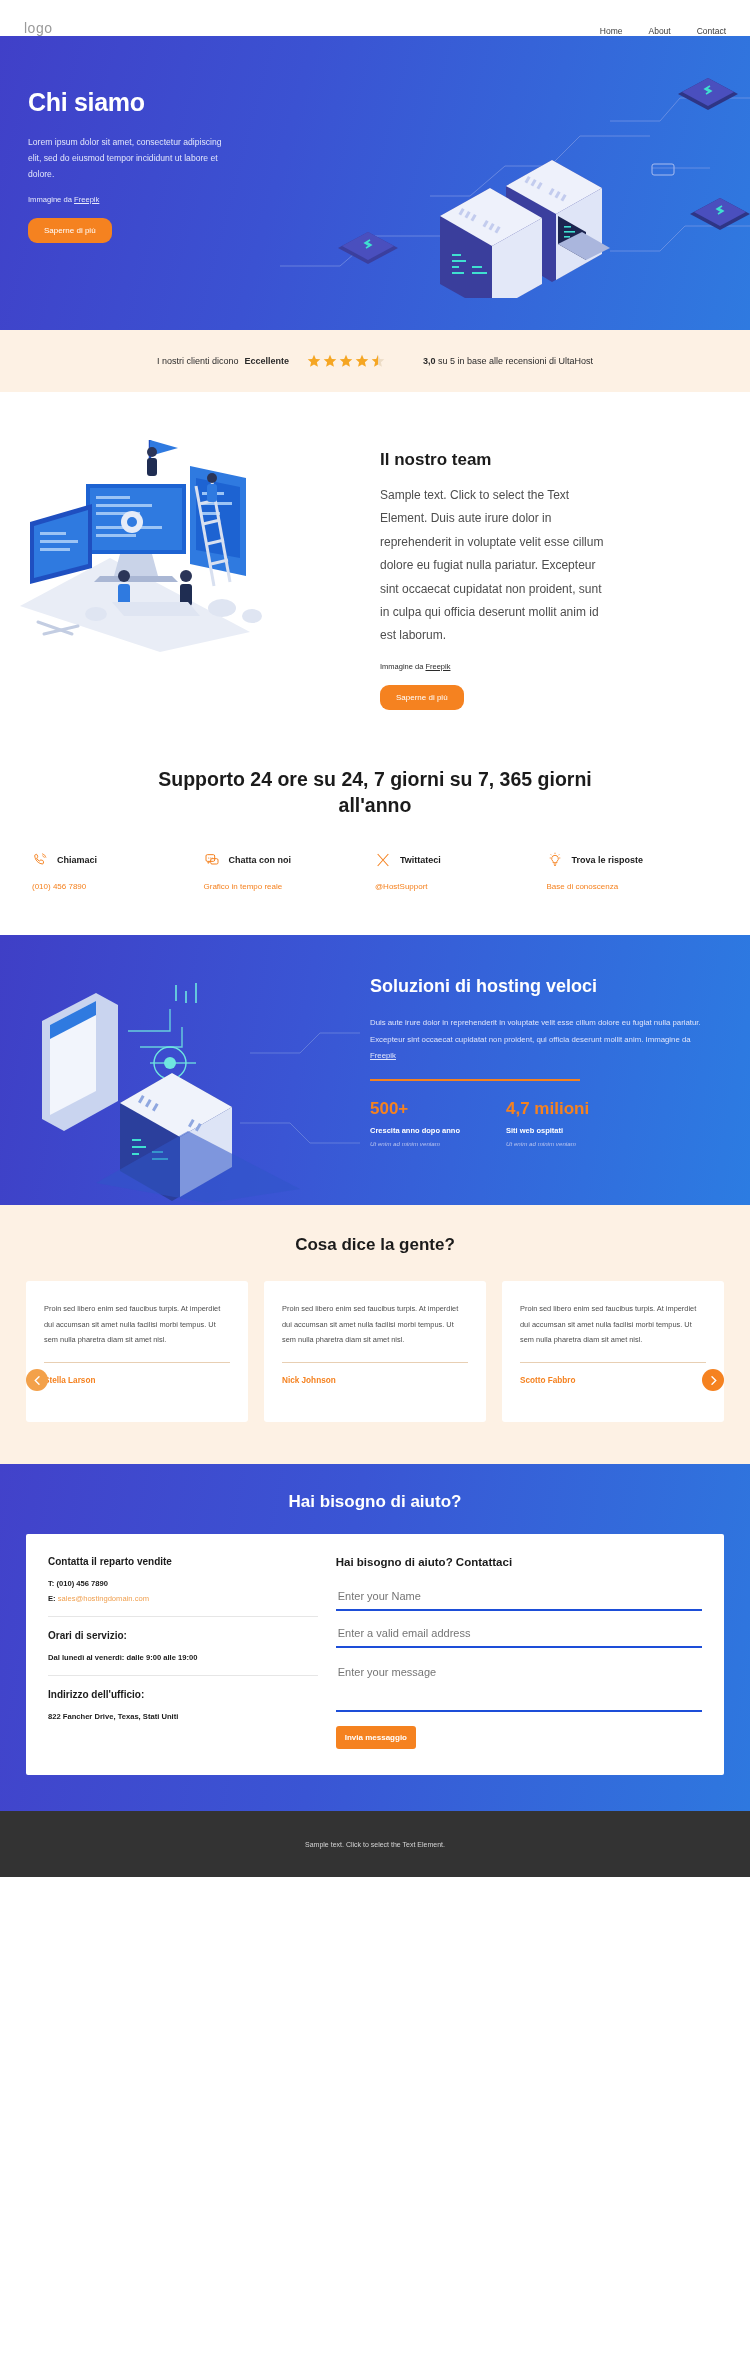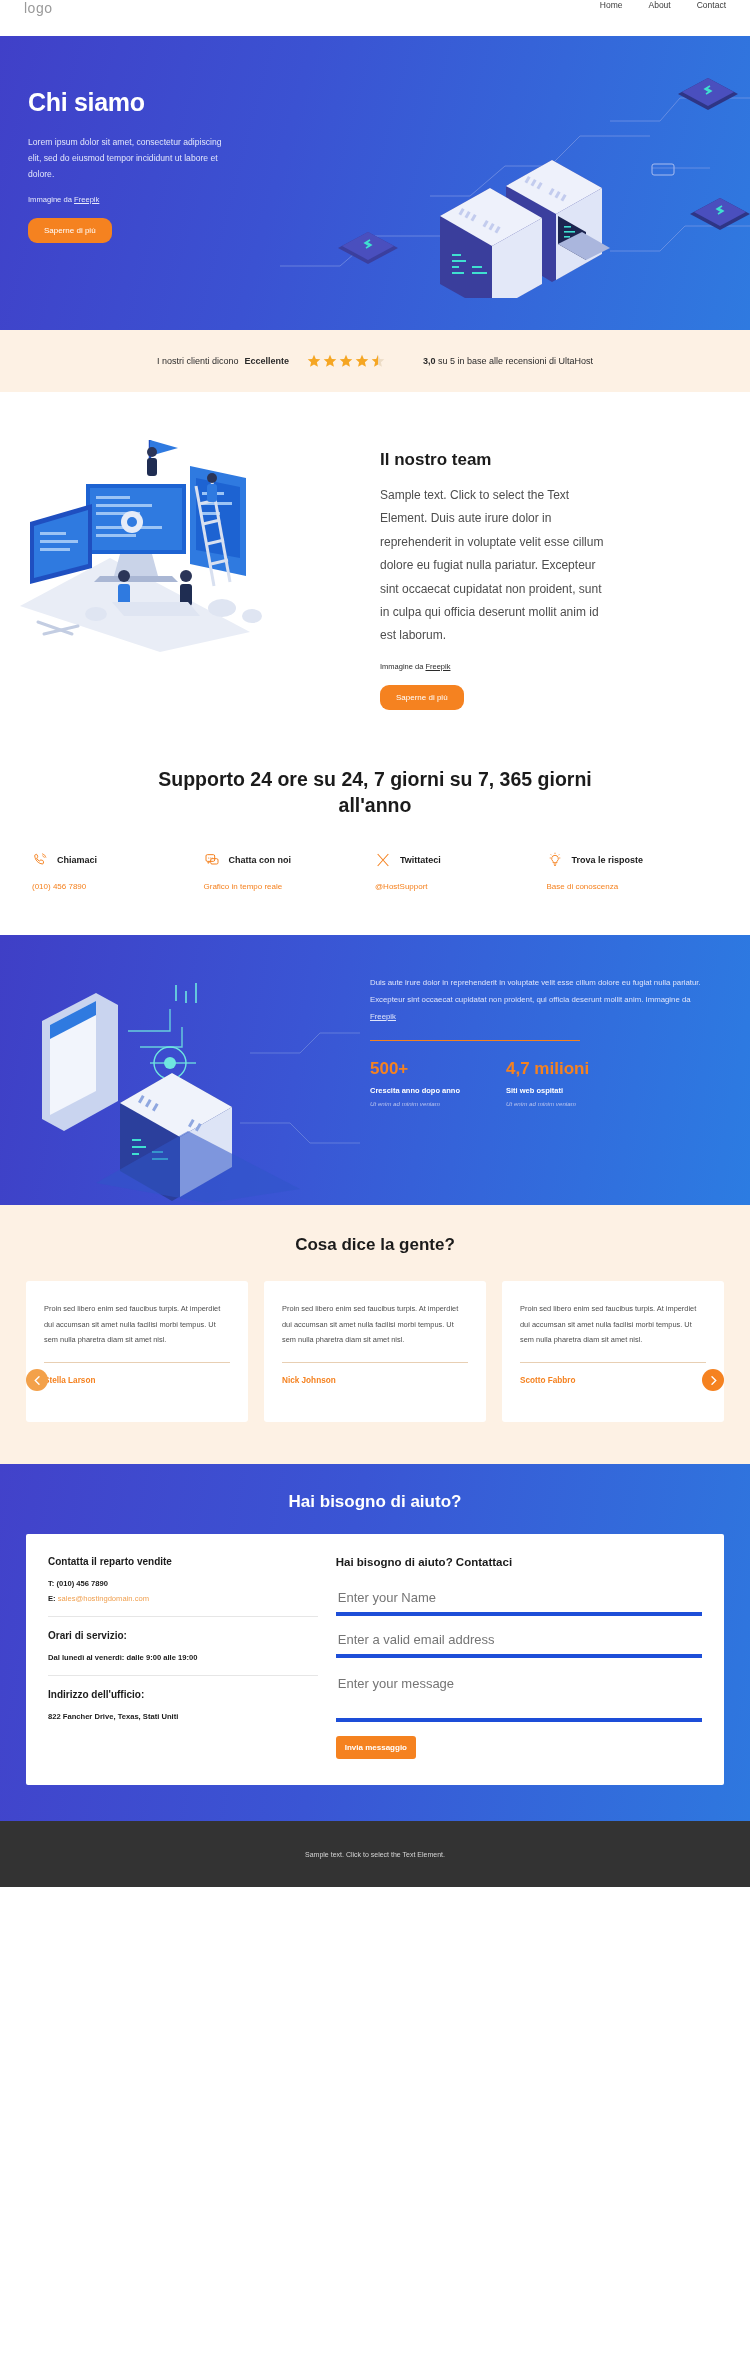--- a/index.html
+++ b/index.html
@@ -10,21 +10,21 @@
     color: #2b2b2b;
     -webkit-font-smoothing: antialiased;
   }
   .page { width: 750px; overflow: hidden; }
 
   
   .header {
     height: 36px;
     background: #ffffff;
     display: flex;
-    align-items: flex-start;
+    align-items: flex-end;
     padding: 0 24px;
     justify-content: space-between;
   }
   .logo { font-size: 14px; color: #9a9a9a; letter-spacing: .5px; }
   .nav { display: flex; gap: 26px; }
   .nav a { font-size: 8.5px; color: #3a3a3a; text-decoration: none; }
 
   
   .hero {
     position: relative;
@@ -132,21 +132,21 @@
     padding: 22px 22px 26px;
   }
   .cbox-left { width: 44%; padding-right: 18px; }
   .cbox-left h3 { font-size: 10px; font-weight: 700; margin-bottom: 12px; color: #1b1b1b; }
   .cline { font-size: 7.6px; font-weight: 700; color: #1b1b1b; margin-bottom: 6px; }
   .cline a { color: #f0a050; text-decoration: none; font-weight: 400; }
   .cbox-left hr { border: none; border-top: 1px solid #e6e6e6; margin: 13px 0; }
   .cbox-right { width: 56%; }
   .cbox-right h3 { font-size: 11.5px; font-weight: 700; margin-bottom: 16px; color: #1b1b1b; }
   .field {
-    width: 100%; border: none; border-bottom: 4px solid #1d4ed8; font-size: 13px;
+    width: 100%; border: none; border-bottom: 2px solid #1d4ed8; font-size: 11px;
     color: #9a9a9a; padding: 6px 2px 7px; font-family: inherit; outline: none;
     background: transparent; display: block; margin-bottom: 10px;
   }
   textarea.field { height: 54px; resize: none; line-height: 1.6; }
   .btn-send {
     background: #f58220; color: #fff; font-size: 8px; font-weight: 700;
     border: none; border-radius: 3px; padding: 7px 9px; cursor: pointer;
     font-family: inherit; margin-top: 4px;
   }
 
@@ -472,20 +472,21 @@
       </g>
 
       <polygon points="96,248 188,196 300,254 208,268" fill="#2f56c9" opacity=".55"></polygon>
       <g stroke="#7d94e0" stroke-width="1" fill="none" opacity=".6">
         <path d="M240 188 L290 188 L310 208 L360 208"></path>
         <path d="M250 118 L300 118 L320 98 L360 98"></path>
       </g>
     </svg>
 
     <div class="hosting-copy">
+      <h2>Soluzioni di hosting veloci</h2>
       <p><span>Duis aute irure dolor in reprehenderit in voluptate velit esse cillum dolore eu fugiat nulla pariatur. Excepteur sint occaecat cupidatat non proident, qui officia deserunt mollit anim.</span><span> Immagine da </span><u>Freepik</u></p>
       <div class="divider-orange"></div>
       <div class="stats">
         <div>
           <div class="stat-num">500+</div>
           <div class="stat-label">Crescita anno dopo anno</div>
           <div class="stat-sub">Ut enim ad minim veniam</div>
         </div>
         <div>
           <div class="stat-num">4,7 milioni</div>

